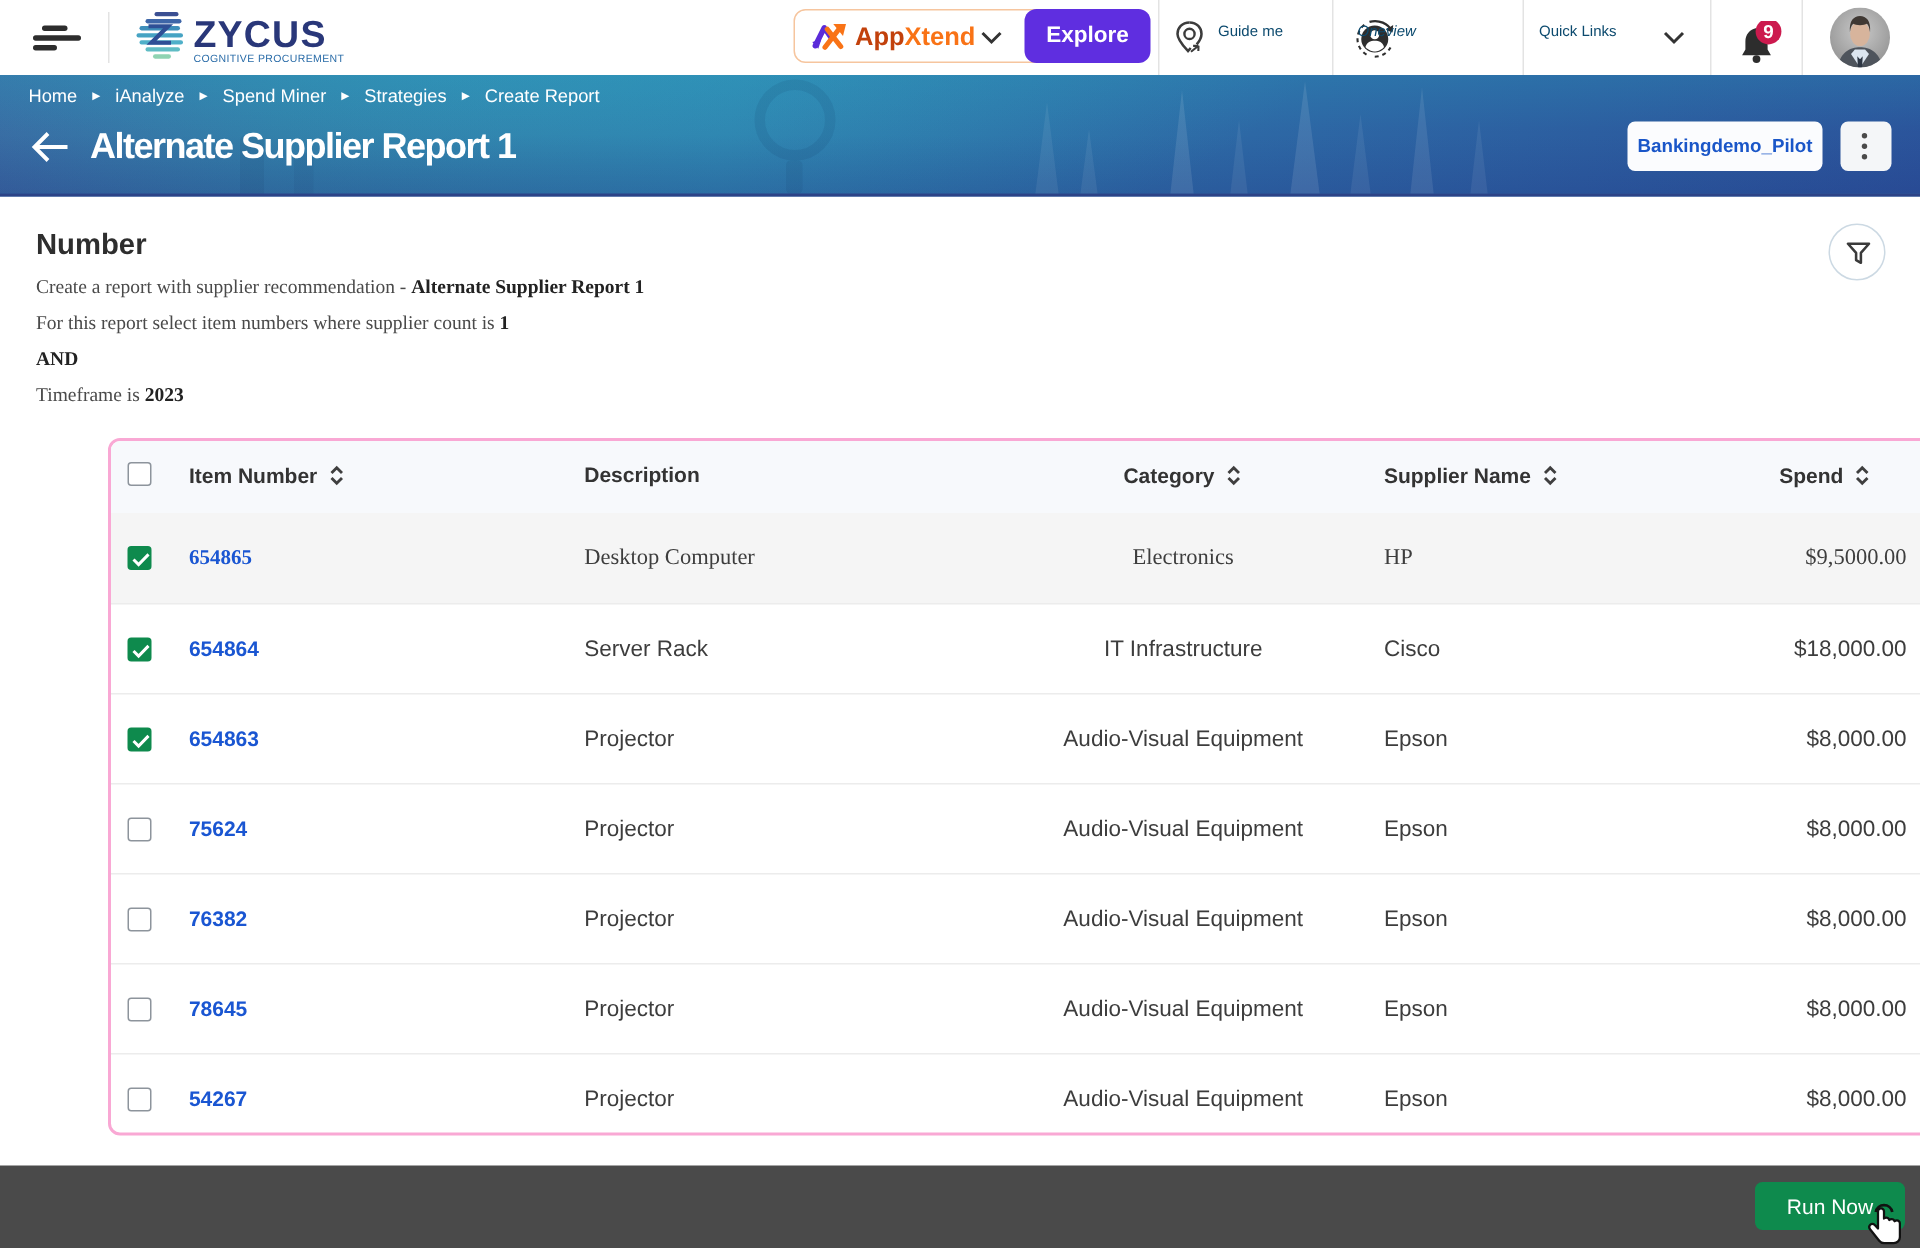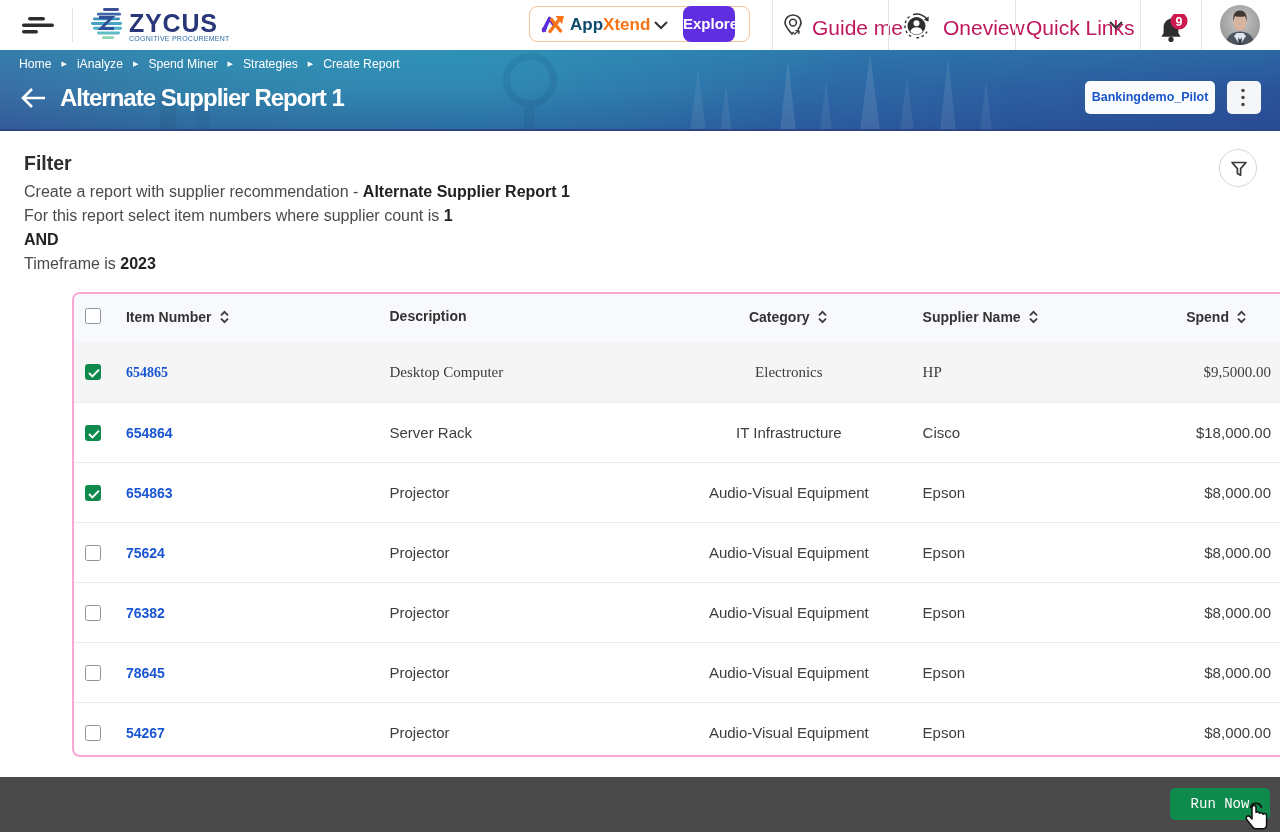--- a/index.html
+++ b/index.html
@@ -3,41 +3,41 @@
 <meta charset="utf-8">
 <style>
   * { margin:0; padding:0; box-sizing:border-box; }
   html,body { width:1280px; height:832px; overflow:hidden; }
   body { font-family:"Liberation Sans", sans-serif; position:relative; background:#fff; }
   .abs { position:absolute; }
 
   
   .topbar { position:absolute; top:0; left:0; width:1280px; height:50px; background:#fff; }
   .sep { position:absolute; top:0; width:1px; height:50px; background:#e3e3e3; }
-  .tb-item { position:absolute; font-size:21px; color:#be185d; }
+  .tb-item { position:absolute; font-size:10px; color:#0c4a6e; }
 
   
   .banner { position:absolute; top:50px; left:0; width:1280px; height:81px;
     background:
       linear-gradient(to bottom, rgba(10,30,90,0) 50%, rgba(30,40,125,0.22) 100%),
       linear-gradient(to bottom, rgba(45,160,190,0.25) 0%, rgba(45,160,190,0) 48%),
       radial-gradient(ellipse 820px 280px at 330px -40px, rgba(48,182,208,0.45), rgba(48,182,208,0) 68%),
       linear-gradient(100deg, #3a639e 0%, #33719f 15%, #2f7aa9 38%, #2d68a5 65%, #2b549b 100%);
     background-color:#2d6ca6; overflow:hidden; border-bottom:2px solid #2c4387; }
   .crumb { position:absolute; top:57px; left:19px; color:#fff; font-size:12.2px; }
   .crumb .tri { font-size:7px; margin:0 10px; position:relative; top:-2px; }
   .btitle { position:absolute; top:84px; left:60px; color:#fff; font-size:24px; font-weight:700; letter-spacing:-1px; }
   .backarrow { position:absolute; top:87px; left:20px; width:26px; height:22px; }
   .pilotbtn { position:absolute; top:81px; left:1085px; width:130px; height:33px; background:#fbfcfe; border-radius:5px;
       color:#1a56c8; font-size:12.5px; font-weight:700; text-align:center; line-height:33px; }
   .dotsbtn { position:absolute; top:81px; left:1227px; width:34px; height:33px; background:#f4f6f8; border-radius:5px; }
 
   
   .fhead { position:absolute; top:152px; left:24px; font-size:19.5px; font-weight:700; color:#2e2e2e; }
-  .fline { position:absolute; left:24px; font-size:16px; color:#4a4a4a; }
+  .fline { position:absolute; left:24px; font-size:13px; color:#4a4a4a;font-family:Liberation Serif, serif; }
   .fline b { color:#222; }
   .fcircle { position:absolute; top:149px; left:1219px; width:38px; height:38px; border:1px solid #ccd9e3; border-radius:50%; }
 
   
   .table { position:absolute; top:292px; left:24px; width:1232px; height:465px;
       border:2px solid #f9a8d4; border-radius:8px; background:#fff; overflow:hidden;margin-left:48px; }
   .thead { display:flex; height:48px; background:#f7f9fc; align-items:center; font-weight:700; font-size:14px; color:#333; }
   .thead > div { position:relative; top:-2px; }
   .trow { display:flex; height:60px; align-items:center; font-size:15px; color:#3d3d3d; border-top:1px solid #ececec; }
   .trow.sel { background:#f5f5f5; }
@@ -47,21 +47,21 @@
   .c3 { width:268px;text-align:center; }
   .c4 { width:264px; }
   .c5 { width:116px; text-align:right; padding-right:31px; }
   .link { color:#1a56d2; font-weight:700; font-size:14px; }
   .cb { width:16px; height:16px; border:1px solid #8d949c; border-radius:2.5px; background:#fff; }
   .cb.on { background:#0e8a4d; border-color:#0e8a4d; position:relative; }
   .cb.on svg { position:absolute; left:1px; top:2px; }
   .sort { margin-left:6px; position:relative; top:2px; }
 
   
-  .footer { position:absolute; top:777px; left:0; width:1280px; height:55px; background:#4a4a4a;font-family:Liberation Mono, monospace; }
+  .footer { position:absolute; top:777px; left:0; width:1280px; height:55px; background:#4a4a4a; }
   .runbtn { position:absolute; top:11px; left:1170px; width:100px; height:32px; background:#0e8a4d; border-radius:5px;
      color:#fff; font-size:14px; text-align:center; line-height:32px; }
 </style>
 </head>
 <body>
 
 <div class="topbar">
 
   <svg class="abs" style="left:20px; top:14px;" width="40" height="22" viewBox="0 0 40 22">
     <rect x="8" y="3" width="17" height="3.6" rx="1.8" fill="#2d2d2d"></rect>
@@ -86,25 +86,25 @@
   </svg>
 
   <div class="abs" style="left:529px; top:6px; width:221px; height:36px; border:1px solid #f6c59e; border-radius:8px;"></div>
   <svg class="abs" style="left:540px; top:14px;" width="26" height="21" viewBox="0 0 26 21">
     <path d="M3.5 16.5 L9.5 4.5 L14 11" stroke="#5b2bd9" stroke-width="3.6" fill="none" stroke-linejoin="round" stroke-linecap="round"></path>
     <path d="M1.5 14 L5.5 18.5 L7.5 12.5" fill="#5b2bd9"></path>
     <path d="M10 17.5 L20 4.5" stroke="#f97316" stroke-width="3.4" fill="none" stroke-linecap="round"></path>
     <path d="M11.5 5.5 L20.5 17" stroke="#f97316" stroke-width="3.4" fill="none" stroke-linecap="round"></path>
     <path d="M15.5 2 L24 2 L22 10 Z" fill="#f97316"></path>
   </svg>
-  <div class="abs" style="left:570px; top:15px; font-size:17px; font-weight:700;"><span style="color:#0c4a6e">App</span><span style="color:#f97316">Xtend</span></div>
+  <div class="abs" style="left:570px; top:15px; font-size:17px; font-weight:700;"><span style="color:#c2410c">App</span><span style="color:#f97316">Xtend</span></div>
   <svg class="abs" style="left:653px; top:20px;" width="16" height="10" viewBox="0 0 16 10">
     <path d="M2 2 L8 8 L14 2" stroke="#333" stroke-width="2" fill="none"></path>
   </svg>
-  <div class="abs" style="left:683px; top:6px; width:52px; height:36px; background:#5f2ee0; border-radius:8px; color:#fff; font-size:15px; font-weight:700; text-align:right; line-height:36px;">Explore</div>
+  <div class="abs" style="left:683px; top:6px; width:84px; height:36px; background:#5f2ee0; border-radius:8px; color:#fff; font-size:15px; font-weight:700; text-align:center; line-height:36px;">Explore</div>
 
   <div class="sep" style="left:772px;"></div>
 
   <svg class="abs" style="left:782px; top:13px;" width="24" height="26" viewBox="0 0 24 26">
     <path d="M11 2 C6 2 3 5.6 3 9.6 C3 13.5 6.8 17.5 10 21 L11.8 19" stroke="#3c3c3c" stroke-width="1.7" fill="none"></path>
     <path d="M11 2 C16 2 19 5.6 19 9.6 C19 12 17.6 14.4 15.8 16.6" stroke="#3c3c3c" stroke-width="1.7" fill="none"></path>
     <circle cx="11" cy="9.6" r="3.4" stroke="#3c3c3c" stroke-width="1.6" fill="none"></circle>
     <path d="M12 21.5 L17 17.5 M17 17.5 L16.9 21 M17 17.5 L13.4 17.6" stroke="#3c3c3c" stroke-width="1.4" fill="none"></path>
   </svg>
   <div class="tb-item" style="left:812px; top:16px;">Guide me</div>
@@ -113,21 +113,21 @@
 
   <svg class="abs" style="left:904px; top:13px;" width="27" height="26" viewBox="0 0 27 26">
     <circle cx="12.5" cy="13" r="9" fill="#2e2e2e"></circle>
     <circle cx="12.5" cy="10.2" r="3" fill="#fff"></circle>
     <path d="M6.3 18.4 C7.2 15.2 9.6 14.2 12.5 14.2 C15.4 14.2 17.8 15.2 18.7 18.4 C17 20.6 14 21.4 12.5 21.4 C11 21.4 8 20.6 6.3 18.4 Z" fill="#fff"></path>
     <path d="M5.5 3.5 C2.6 5.8 1 9.2 1 13 C1 17.6 3.6 21.6 7.4 23.6" stroke="#2e2e2e" stroke-width="1.4" fill="none" stroke-dasharray="2.6 2.6"></path>
     <path d="M12.5 24.8 C17 24.8 21 22.3 23 18.6" stroke="#2e2e2e" stroke-width="1.4" fill="none" stroke-dasharray="2.6 2.6"></path>
     <path d="M9 1.6 C15 -0.2 21.6 2.6 24 8" stroke="#2e2e2e" stroke-width="1.5" fill="none"></path>
     <path d="M24.8 3.6 L24.3 8.6 L19.8 6.8 Z" fill="#2e2e2e"></path>
   </svg>
-  <div class="tb-item" style="left:943px; top:16px;">Oneview</div>
+  <div class="tb-item" style="left:905px; top:16px;font-style:italic;">Oneview</div>
 
   <div class="sep" style="left:1015px;"></div>
 
   <div class="tb-item" style="left:1026px; top:16px;">Quick Links</div>
   <svg class="abs" style="left:1108px; top:20px;" width="16" height="10" viewBox="0 0 16 10">
     <path d="M2 2 L8 8 L14 2" stroke="#333" stroke-width="2" fill="none"></path>
   </svg>
 
   <div class="sep" style="left:1140px;"></div>
 
@@ -184,21 +184,21 @@
 <div class="btitle">Alternate Supplier Report 1</div>
 <div class="pilotbtn">Bankingdemo_Pilot</div>
 <div class="dotsbtn">
   <svg style="position:absolute; left:13px; top:7px;" width="6" height="19" viewBox="0 0 6 19">
     <circle cx="3" cy="2.5" r="1.8" fill="#4a4a4a"></circle>
       <circle cx="3" cy="9.5" r="1.8" fill="#4a4a4a"></circle>
       <circle cx="3" cy="16.5" r="1.8" fill="#4a4a4a"></circle>
   </svg>
 </div>
 
-<div class="fhead">Filter</div>
+<div class="fhead">Number</div>
 <div class="fline" style="top:183px;">Create a report with supplier recommendation - <b>Alternate Supplier Report 1</b></div>
 <div class="fline" style="top:207px;">For this report select item numbers where supplier count is <b>1</b></div>
 <div class="fline" style="top:231px;"><b>AND</b></div>
 <div class="fline" style="top:255px;">Timeframe is <b>2023</b></div>
 <div class="fcircle">
   <svg style="position:absolute; left:10px; top:10px;" width="18" height="18" viewBox="0 0 18 18">
     <path d="M2 2.5 L16 2.5 L10.6 8.6 L10.6 15.2 L7.4 13.4 L7.4 8.6 Z" fill="none" stroke="#3a3a3a" stroke-width="1.7" stroke-linejoin="round"></path>
   </svg>
 </div>
 

